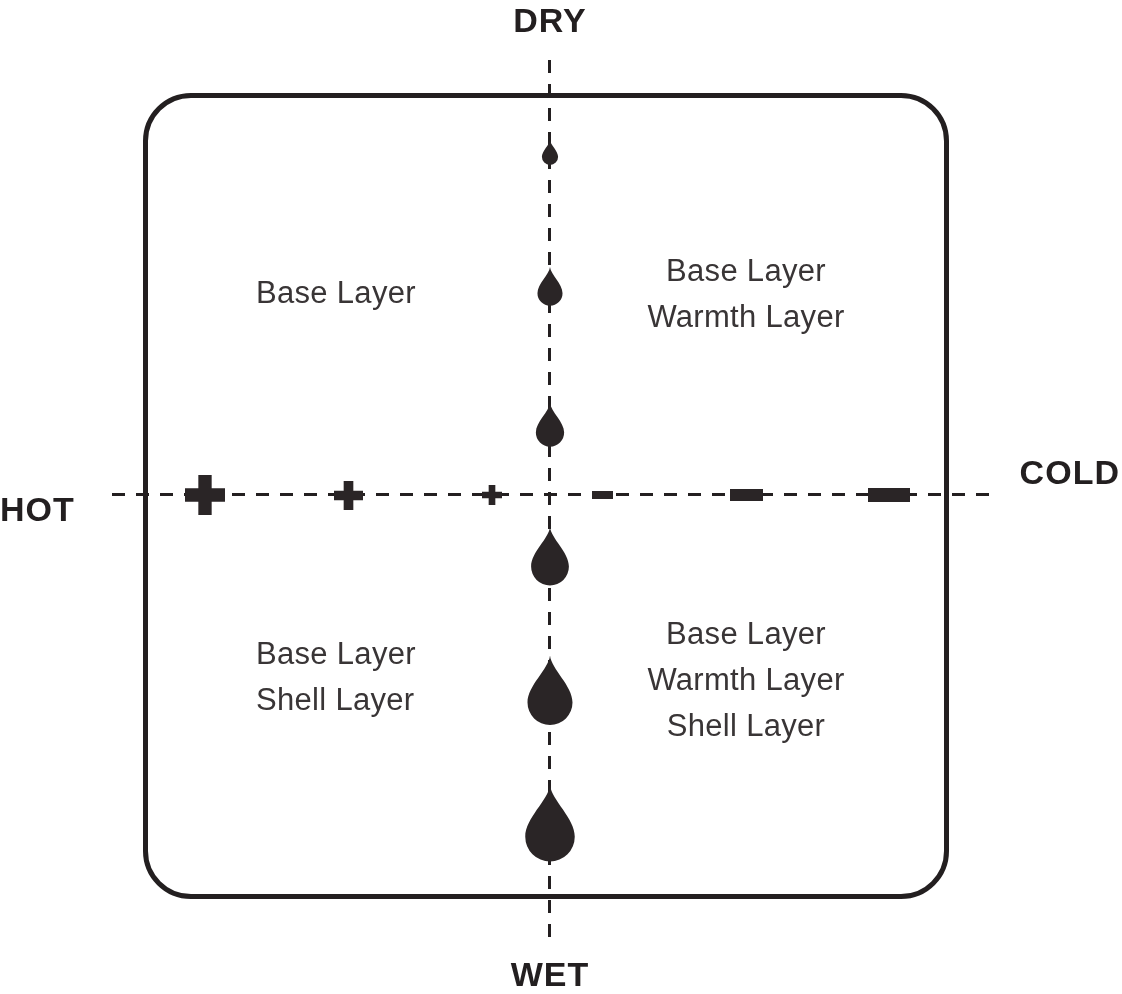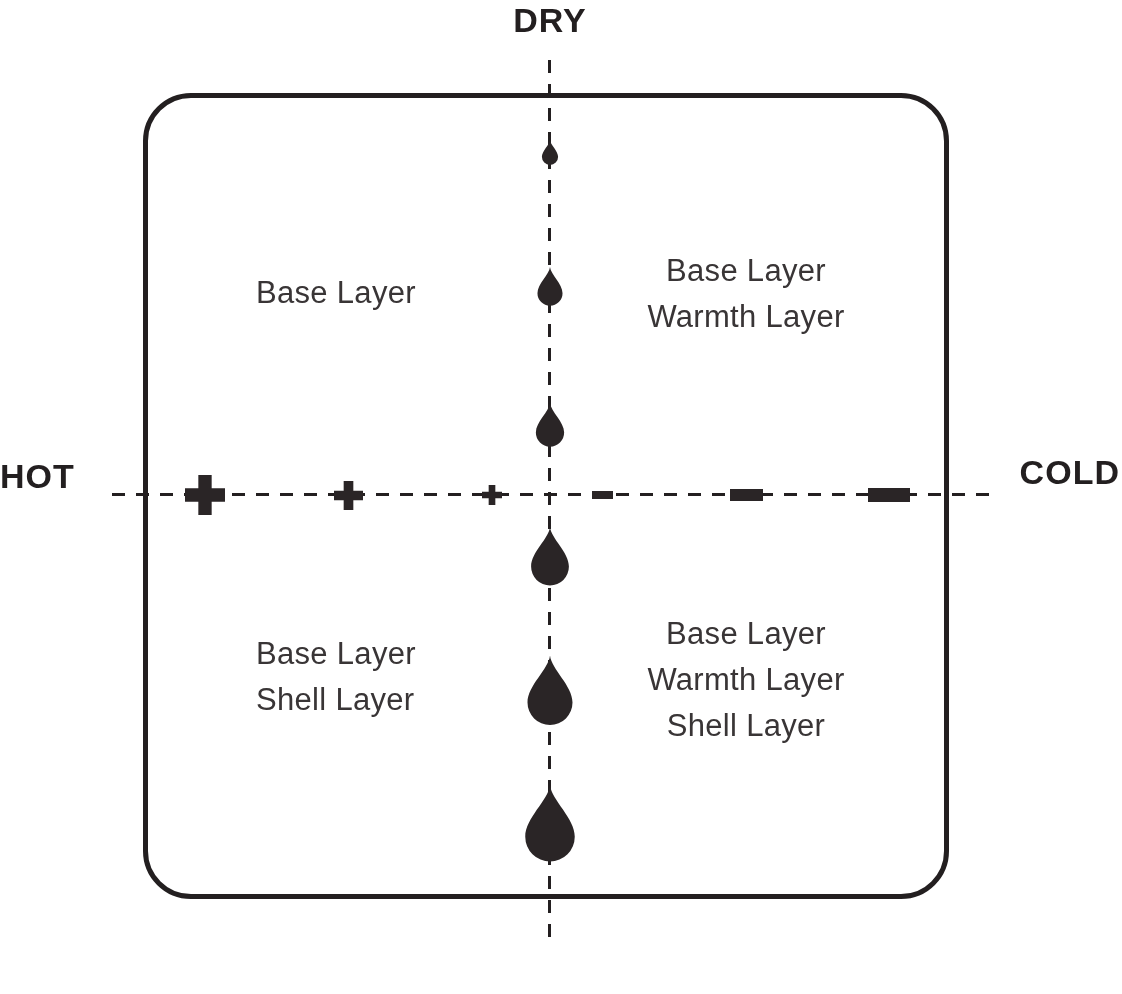--- a/index.html
+++ b/index.html
@@ -53,21 +53,21 @@
     position: absolute;
     color: #231f20;
     font-size: 34px;
     font-weight: 700;
     letter-spacing: 0.03em;
     line-height: 36px;
     white-space: nowrap;
   }
   .pole-dry  { left: 0; top: 2px;   width: 1100px; text-align: center; }
   .pole-wet  { left: 0; top: 956px; width: 1100px; text-align: center; }
-  .pole-hot  { left: 0; top: 458px; }
+  .pole-hot  { left: 0; top: 491px; }
   .pole-cold { right: 2px; top: 454px; }
 
   
   .quad {
     position: absolute;
     color: #393536;
     font-size: 31px;
     font-weight: 400;
     line-height: 46px;
     letter-spacing: 0.01em;
@@ -105,20 +105,21 @@
 <body>
 
 <div class="canvas">
 
   <div class="frame"></div>
 
   <div class="axis-v"></div>
   <div class="axis-h"></div>
 
   <div class="pole pole-dry">DRY</div>
+  <div class="pole pole-wet">WET</div>
   <div class="pole pole-hot">HOT</div>
   <div class="pole pole-cold">COLD</div>
 
   <div class="quad quad-tl">
     <div>Base Layer</div>
   </div>
   <div class="quad quad-tr">
     <div>Base Layer</div>
     <div>Warmth Layer</div>
   </div>

